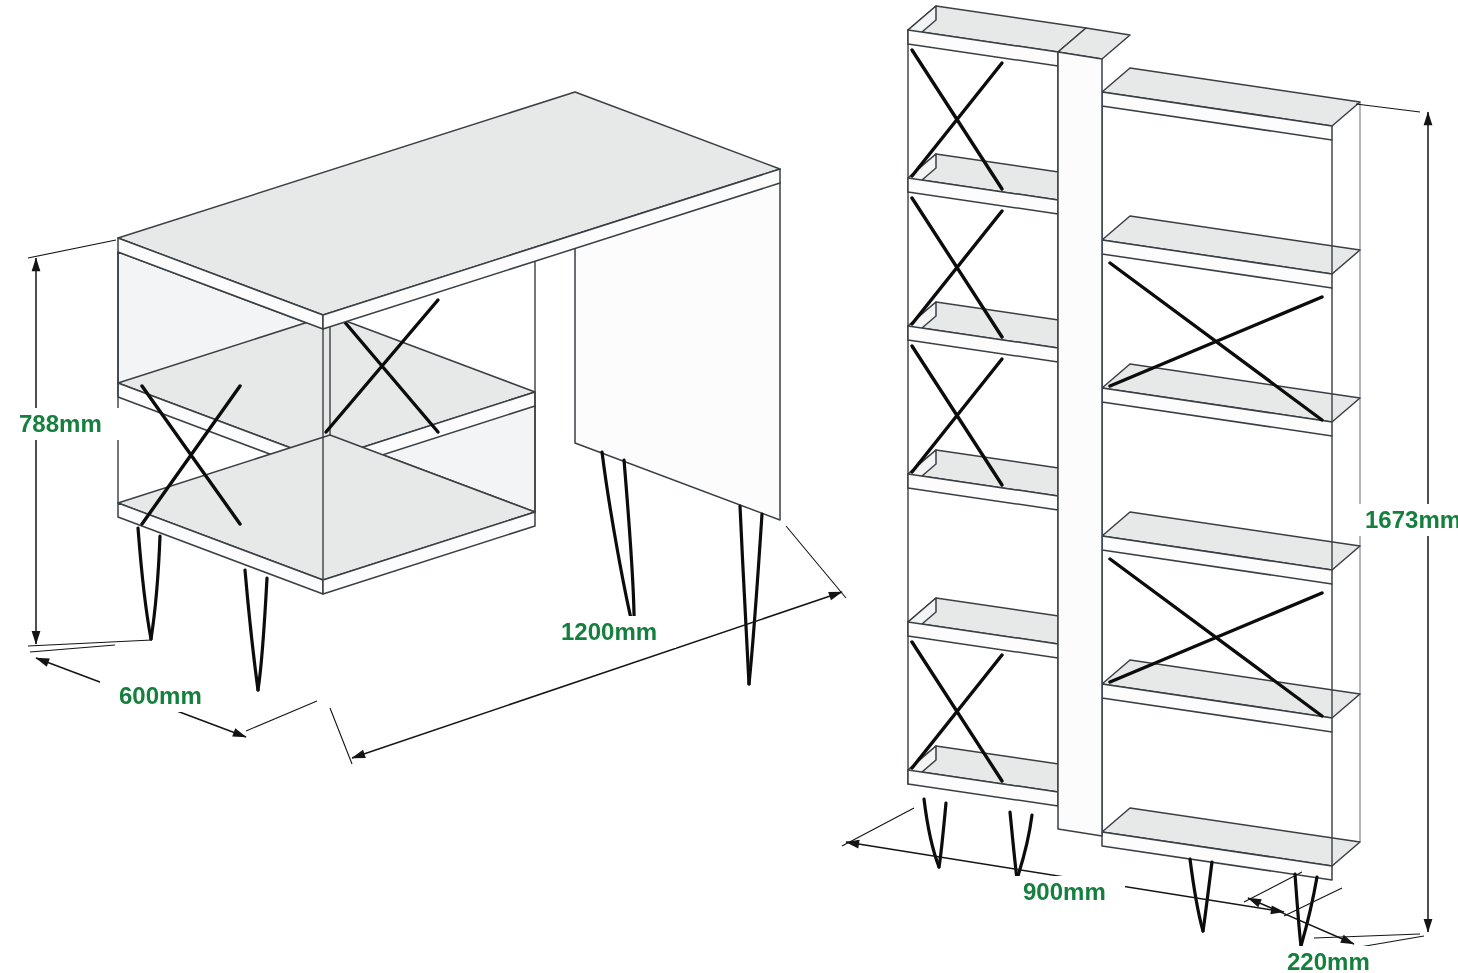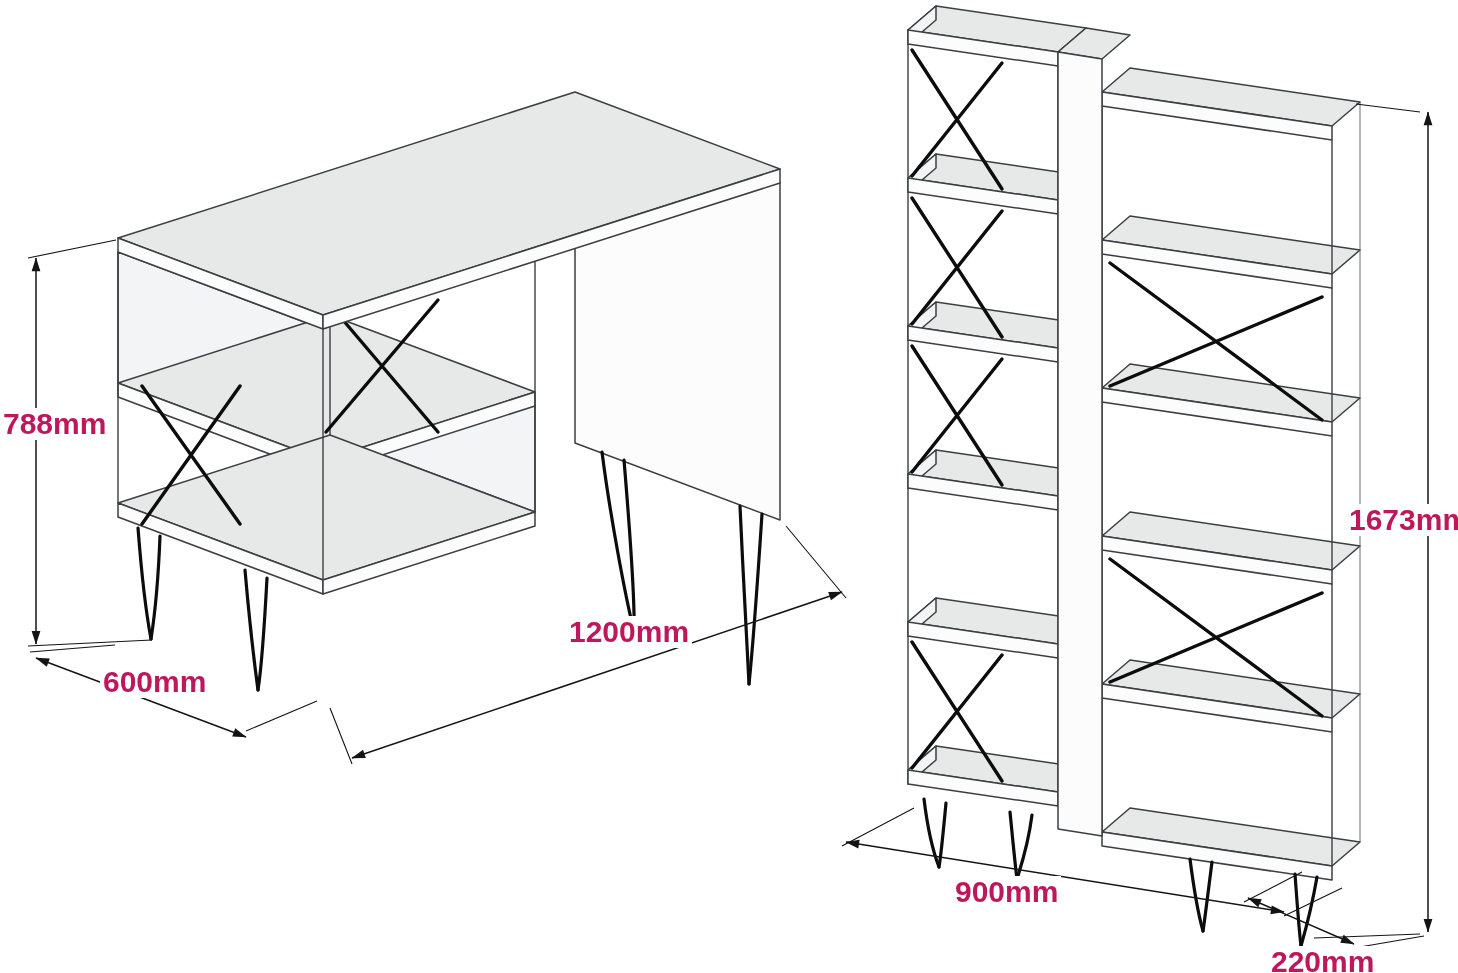--- a/index.html
+++ b/index.html
@@ -8,22 +8,22 @@
   .canvas svg{position:absolute;left:0;top:0;}
   .face-top{fill:#e7e9e9;stroke:#3a3f44;stroke-width:1.5;stroke-linejoin:round;}
   .face-front{fill:#fcfcfc;stroke:#3a3f44;stroke-width:1.5;stroke-linejoin:round;}
   .face-side{fill:#f3f4f5;stroke:#3a3f44;stroke-width:1.5;stroke-linejoin:round;}
   .edge{stroke:#3a3f44;stroke-width:1.4;fill:none;}
   .edge-light{stroke:#6a7076;stroke-width:1;fill:none;}
   .brace{stroke:#0c0c0c;stroke-width:3.4;stroke-linecap:round;fill:none;}
   .leg{stroke:#0c0c0c;stroke-width:3.2;stroke-linecap:round;fill:none;}
   .dim{stroke:#141414;stroke-width:1.5;fill:none;}
   .ext{stroke:#141414;stroke-width:1.1;fill:none;}
-  .dim-label{position:absolute;font-weight:bold;font-size:30px;line-height:30px;color:#be185d;
-             background:#ffffff;padding:1px 3px;white-space:nowrap;}
+  .dim-label{position:absolute;font-weight:bold;font-size:24px;line-height:30px;color:#15803d;
+             background:#ffffff;padding:1px 19px;white-space:nowrap;}
 </style>
 </head>
 <body>
 
 <div class="canvas">
 
 <svg width="1458" height="973" viewBox="0 0 1458 973">
   <defs>
     <marker id="arr" viewBox="0 0 12 8" refX="11" refY="4" markerWidth="15" markerHeight="10" orient="auto-start-reverse" markerUnits="userSpaceOnUse">
       <path d="M0.5,0.5 L11.5,4 L0.5,7.5 Z" fill="#141414"></path>
@@ -186,19 +186,19 @@
     </g>
 
     <g>
       <path class="ext" d="M1244,902 L1302,872 M1354,948 L1424,936"></path>
       <line class="dim" x1="1248" y1="898" x2="1354" y2="944" marker-start="url(#arr)" marker-end="url(#arr)"></line>
     </g>
   </g>
 </svg>
 
   <div class="dim-label" style="left:0px;top:408px">788mm</div>
-  <div class="dim-label" style="left:100px;top:666px">600mm</div>
-  <div class="dim-label" style="left:566px;top:616px">1200mm</div>
+  <div class="dim-label" style="left:100px;top:680px">600mm</div>
+  <div class="dim-label" style="left:542px;top:616px">1200mm</div>
   <div class="dim-label" style="left:1346px;top:504px">1673mm</div>
-  <div class="dim-label" style="left:952px;top:876px">900mm</div>
+  <div class="dim-label" style="left:1004px;top:876px">900mm</div>
   <div class="dim-label" style="left:1268px;top:946px">220mm</div>
 
 </div>
 
 </body></html>

